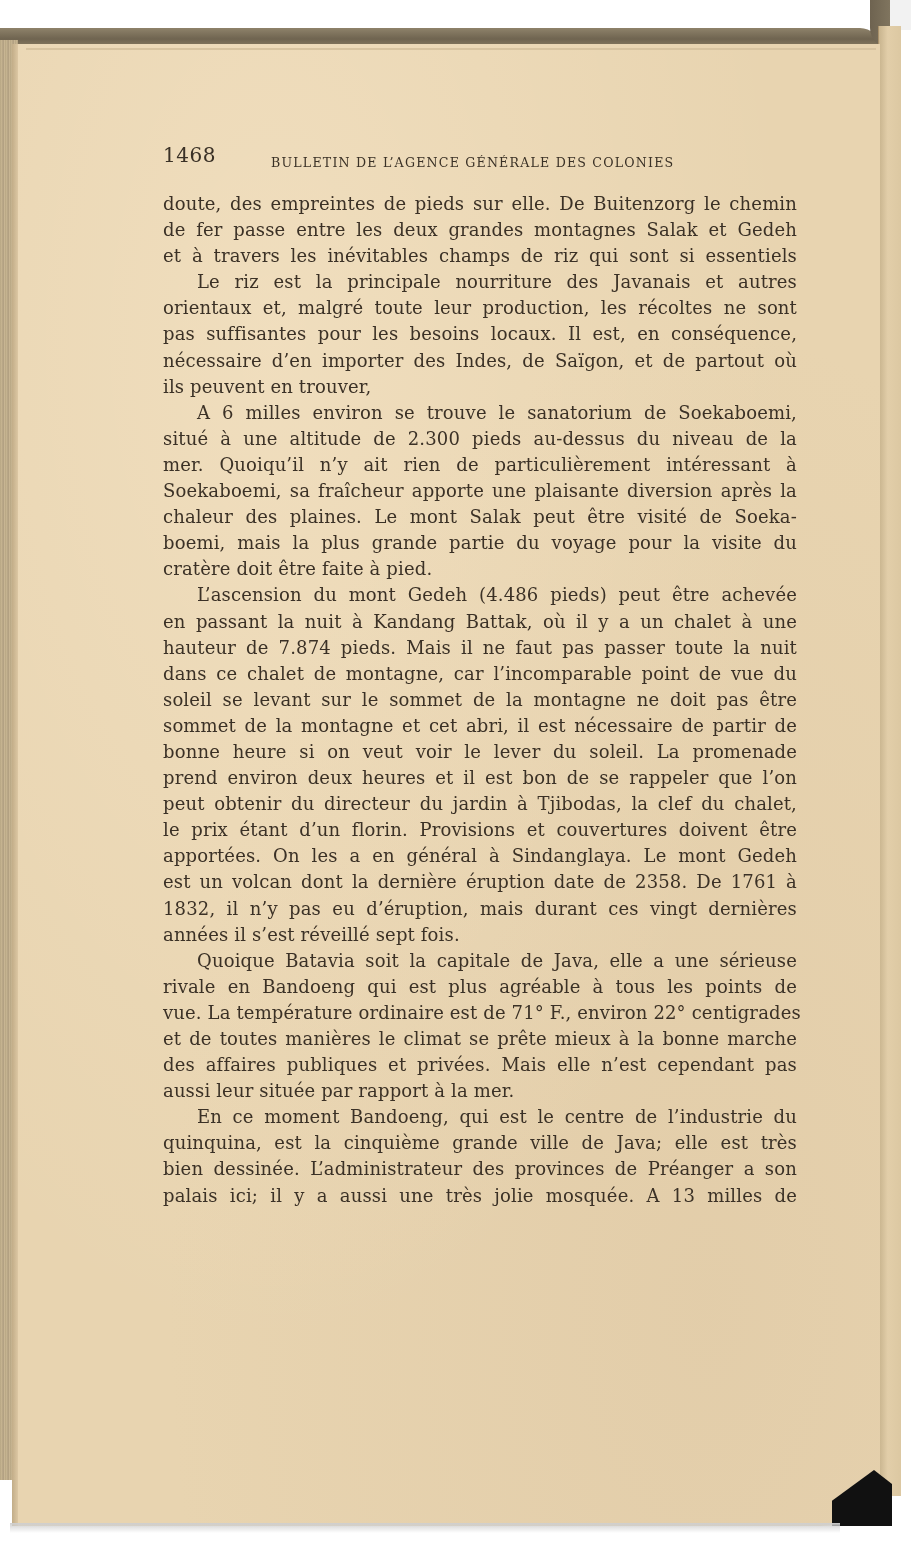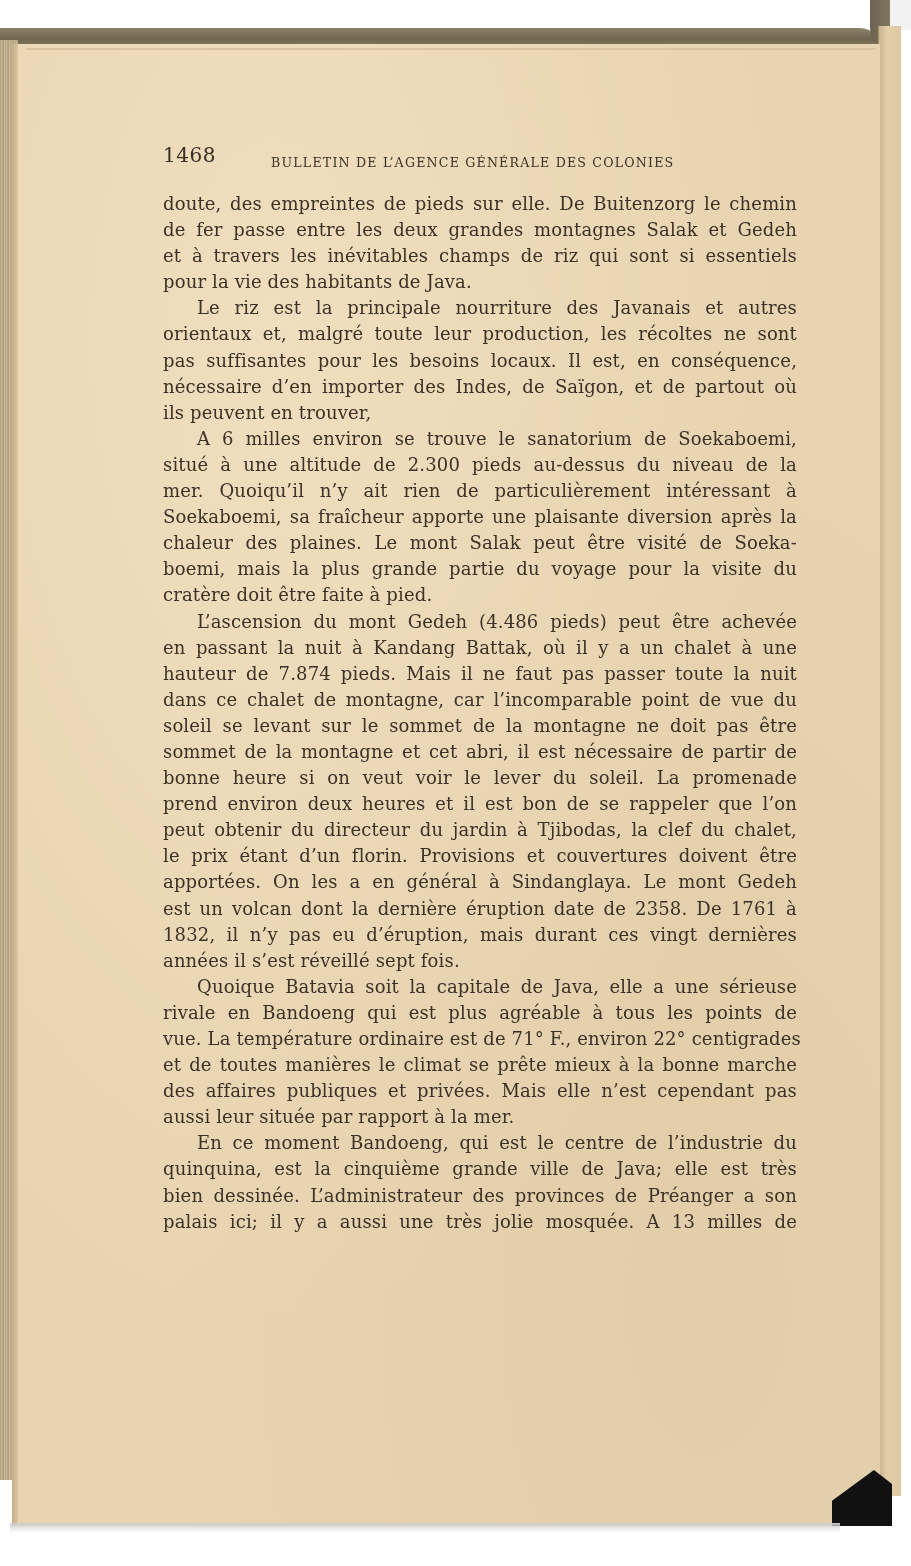--- a/index.html
+++ b/index.html
@@ -193,21 +193,20 @@
 <div class="running-head">
   <span class="page-number">1468</span>
   <span class="running-title">BULLETIN DE L’AGENCE GÉNÉRALE DES COLONIES</span>
 </div>
 
 <div class="body-text" id="body-text">
     <div>
       <span class="line">doute, des empreintes de pieds sur elle. De Buitenzorg le chemin</span>
       <span class="line">de fer passe entre les deux grandes montagnes Salak et Gedeh</span>
       <span class="line">et à travers les inévitables champs de riz qui sont si essentiels</span>
-      <span class="line last">pour la vie des habitants de Java.</span>
     </div>
     <div>
       <span class="line indent">Le riz est la principale nourriture des Javanais et autres</span>
       <span class="line">orientaux et, malgré toute leur production, les récoltes ne sont</span>
       <span class="line">pas suffisantes pour les besoins locaux. Il est, en conséquence,</span>
       <span class="line">nécessaire d’en importer des Indes, de Saïgon, et de partout où</span>
       <span class="line last">ils peuvent en trouver,</span>
     </div>
     <div>
       <span class="line indent">A 6 milles environ se trouve le sanatorium de Soekaboemi,</span>

